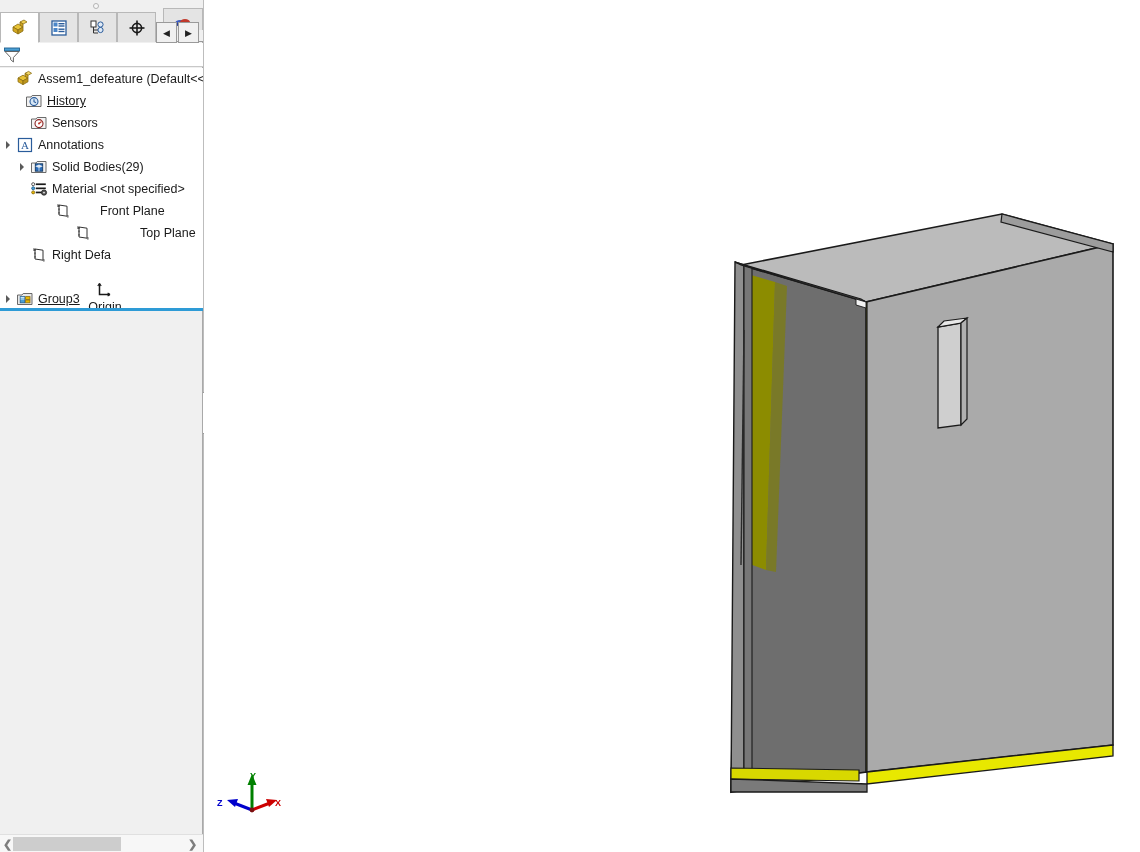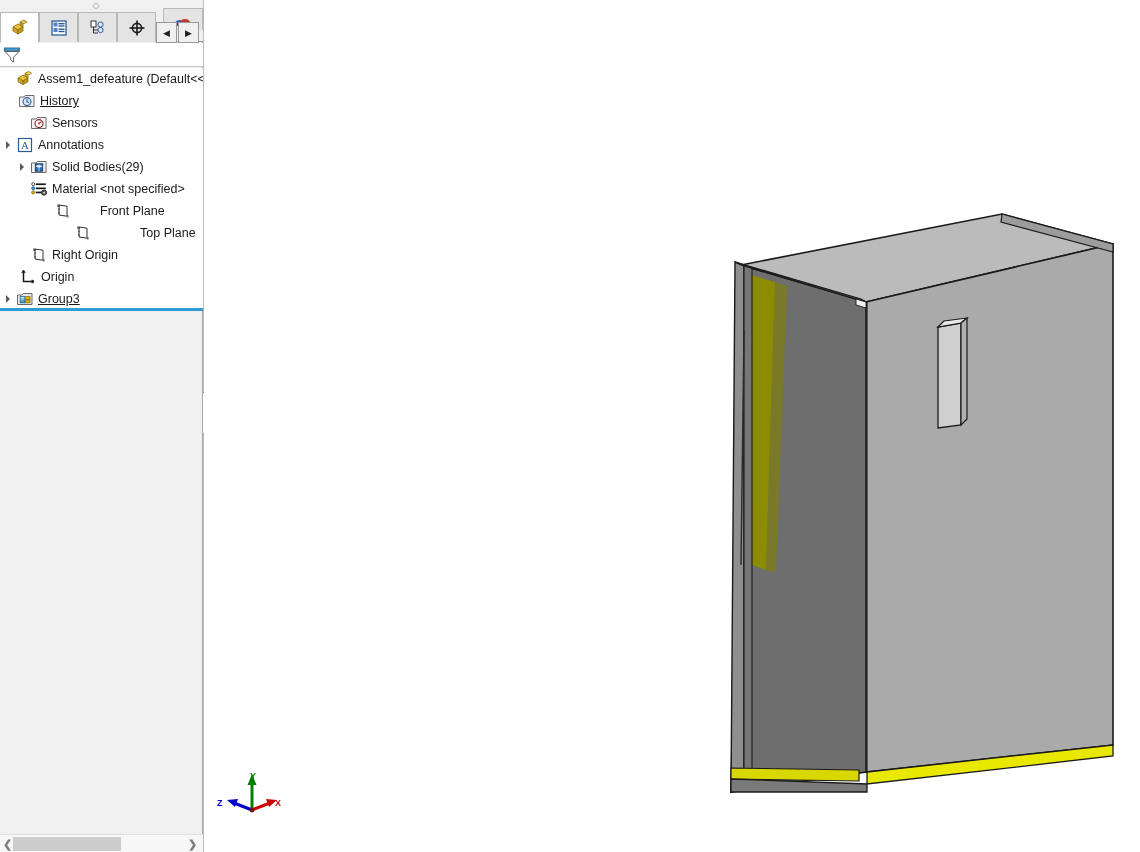--- a/index.html
+++ b/index.html
@@ -271,21 +271,21 @@
             <path d="M2 8 L7 5.2 L12 8 L7 10.8 Z" fill="#e8c337" stroke="#8a6d12" stroke-width="0.8"></path>
             <path d="M2 8 L2 11.8 L7 14.6 L7 10.8 Z" fill="#d4a81f" stroke="#8a6d12" stroke-width="0.8"></path>
             <path d="M7 10.8 L12 8 L12 11.8 L7 14.6 Z" fill="#bd951b" stroke="#8a6d12" stroke-width="0.8"></path>
             <path d="M9 3.3 L12.6 1.4 L15.6 3.3 L12 5.3 Z" fill="#f2d667" stroke="#8a6d12" stroke-width="0.8"></path>
             <path d="M9 3.3 L9 6.2 L12 8 L12 5.3 Z" fill="#d4a81f" stroke="#8a6d12" stroke-width="0.8"></path>
           </svg>
         </span>
         <span class="tlabel">Assem1_defeature  (Default&lt;&lt;Defa</span>
       </div>
 
-      <div class="tree-row" style="padding-left:3px;text-decoration:underline;">
+      <div class="tree-row" style="padding-left:10px;text-decoration:underline;">
         <span class="tw"></span>
         <span class="ticon">
           <svg width="18" height="18" viewBox="0 0 18 18">
             <path d="M1.5 5 L6 5 L7.2 3.5 L16 3.5 L16 14.5 L1.5 14.5 Z" fill="#f2f2f2" stroke="#5a5a5a" stroke-width="0.9"></path>
             <circle cx="9" cy="9.6" r="4" fill="#d6e6f5" stroke="#2a5c9b" stroke-width="1.1"></circle>
             <path d="M9 7.2 L9 9.6 L11 10.8" fill="none" stroke="#2a5c9b" stroke-width="1.1"></path>
           </svg>
         </span>
         <span class="tlabel">History</span>
       </div>
@@ -377,24 +377,24 @@
       <div class="tree-row" style="padding-left:15px;">
         <span class="tw"></span>
         <span class="ticon">
           <svg width="18" height="18" viewBox="0 0 18 18">
             <path d="M5 3 L13 4.2 L13 14.2 L5 13 Z" fill="#ffffff" stroke="#333" stroke-width="1"></path>
             <path d="M5 3 L5 13" stroke="#333" stroke-width="1" stroke-dasharray="2 1.4"></path>
             <path d="M4 2.2 L4 5" stroke="#333" stroke-width="1"></path>
             <path d="M13.9 13.2 L13.9 15.6" stroke="#333" stroke-width="1"></path>
           </svg>
         </span>
-        <span class="tlabel">Right Origin</span>
-      </div>
-
-      <div class="tree-row" style="padding-left:4px;">
+        <span class="tlabel">Right Defa</span>
+      </div>
+
+      <div class="tree-row" style="padding-left:4px;flex-direction:column;">
         <span class="tw"></span>
         <span class="ticon">
           <svg width="18" height="18" viewBox="0 0 18 18">
             <path d="M4.5 2.5 L4.5 13.5 L15 13.5" fill="none" stroke="#1a1a1a" stroke-width="1.5"></path>
             <path d="M4.5 2.5 L2.8 5 M4.5 2.5 L6.2 5" fill="none" stroke="#1a1a1a" stroke-width="1.2"></path>
             <path d="M15 13.5 L12.6 11.9 M15 13.5 L12.6 15.1" fill="none" stroke="#1a1a1a" stroke-width="1.2"></path>
           </svg>
         </span>
         <span class="tlabel">Origin</span>
       </div>

